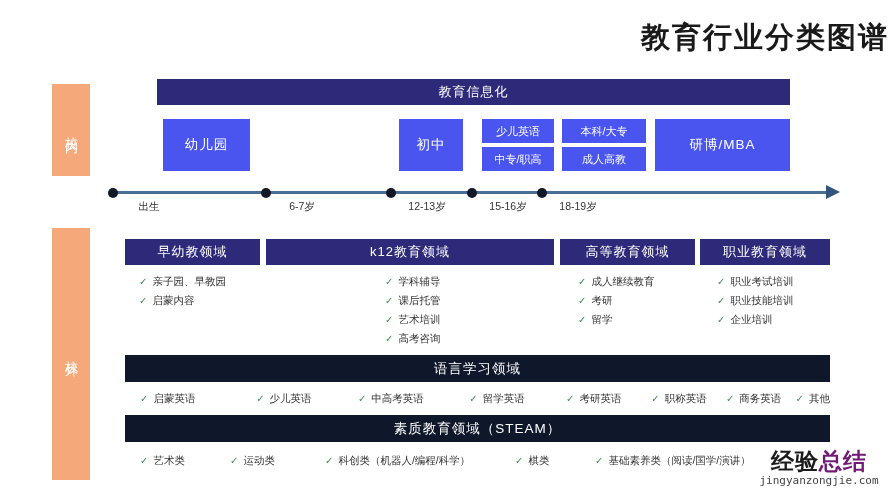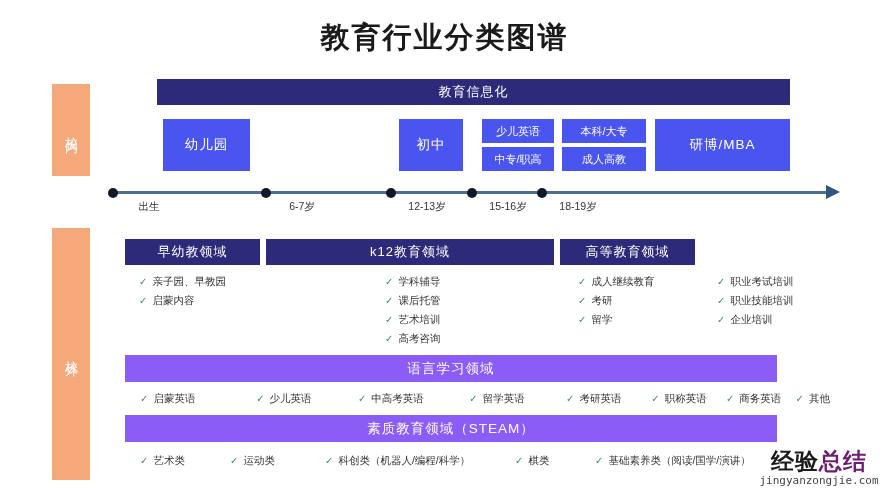--- a/index.html
+++ b/index.html
@@ -9,21 +9,21 @@
     font-family:"Liberation Sans","DejaVu Sans",sans-serif;
     position:relative;
     overflow:hidden;
     color:#222;
   }
   .canvas{position:absolute;left:0;top:0;width:889px;height:500px;}
 
   
   .title{
     position:absolute;left:0;top:18px;width:889px;
-    text-align:center;
+    text-align:right;
     font-size:29px;
     font-weight:bold;
     letter-spacing:2px;
     color:#1a1a1a;
   }
 
   
   .rail{
     position:absolute;
     background:#f5a97a;
@@ -110,22 +110,22 @@
     font-size:10.5px;
     color:#333;
     line-height:19px;
   }
   .dom-list div{white-space:nowrap;}
   .tick{color:#3a8f4c;margin-right:5px;font-size:10px;}
 
   
   .band-head{
     position:absolute;
-    left:125px;width:652px;height:27px;
-    background:#8b5cf6;color:#fff;
+    left:125px;width:705px;height:27px;
+    background:#0f172a;color:#fff;
     display:flex;align-items:center;justify-content:center;
     font-size:13.5px;letter-spacing:1px;
     box-sizing:border-box;
   }
   .band-items{
     position:absolute;
     left:125px;width:705px;
     display:flex;align-items:center;
     font-size:10.5px;color:#333;
   }
@@ -210,20 +210,21 @@
     <div><span class="tick">✓</span><span>高考咨询</span></div>
   </div>
 
   <div class="dom-head" style="left:560px;width:135px;">高等教育领域</div>
   <div class="dom-list" style="left:578px;">
     <div><span class="tick">✓</span><span>成人继续教育</span></div>
     <div><span class="tick">✓</span><span>考研</span></div>
     <div><span class="tick">✓</span><span>留学</span></div>
   </div>
 
+  <div class="dom-head" style="left:700px;width:130px;">职业教育领域</div>
   <div class="dom-list" style="left:717px;">
     <div><span class="tick">✓</span><span>职业考试培训</span></div>
     <div><span class="tick">✓</span><span>职业技能培训</span></div>
     <div><span class="tick">✓</span><span>企业培训</span></div>
   </div>
 
   <div class="band-head" style="top:355px;">语言学习领域</div>
   <div class="band-items" style="top:390px;height:18px;">
     <div class="bi" style="width:120px;padding-left:15px;"><span class="tick">✓</span><span>启蒙英语</span></div>
     <div class="bi" style="width:105px;"><span class="tick">✓</span><span>少儿英语</span></div>

